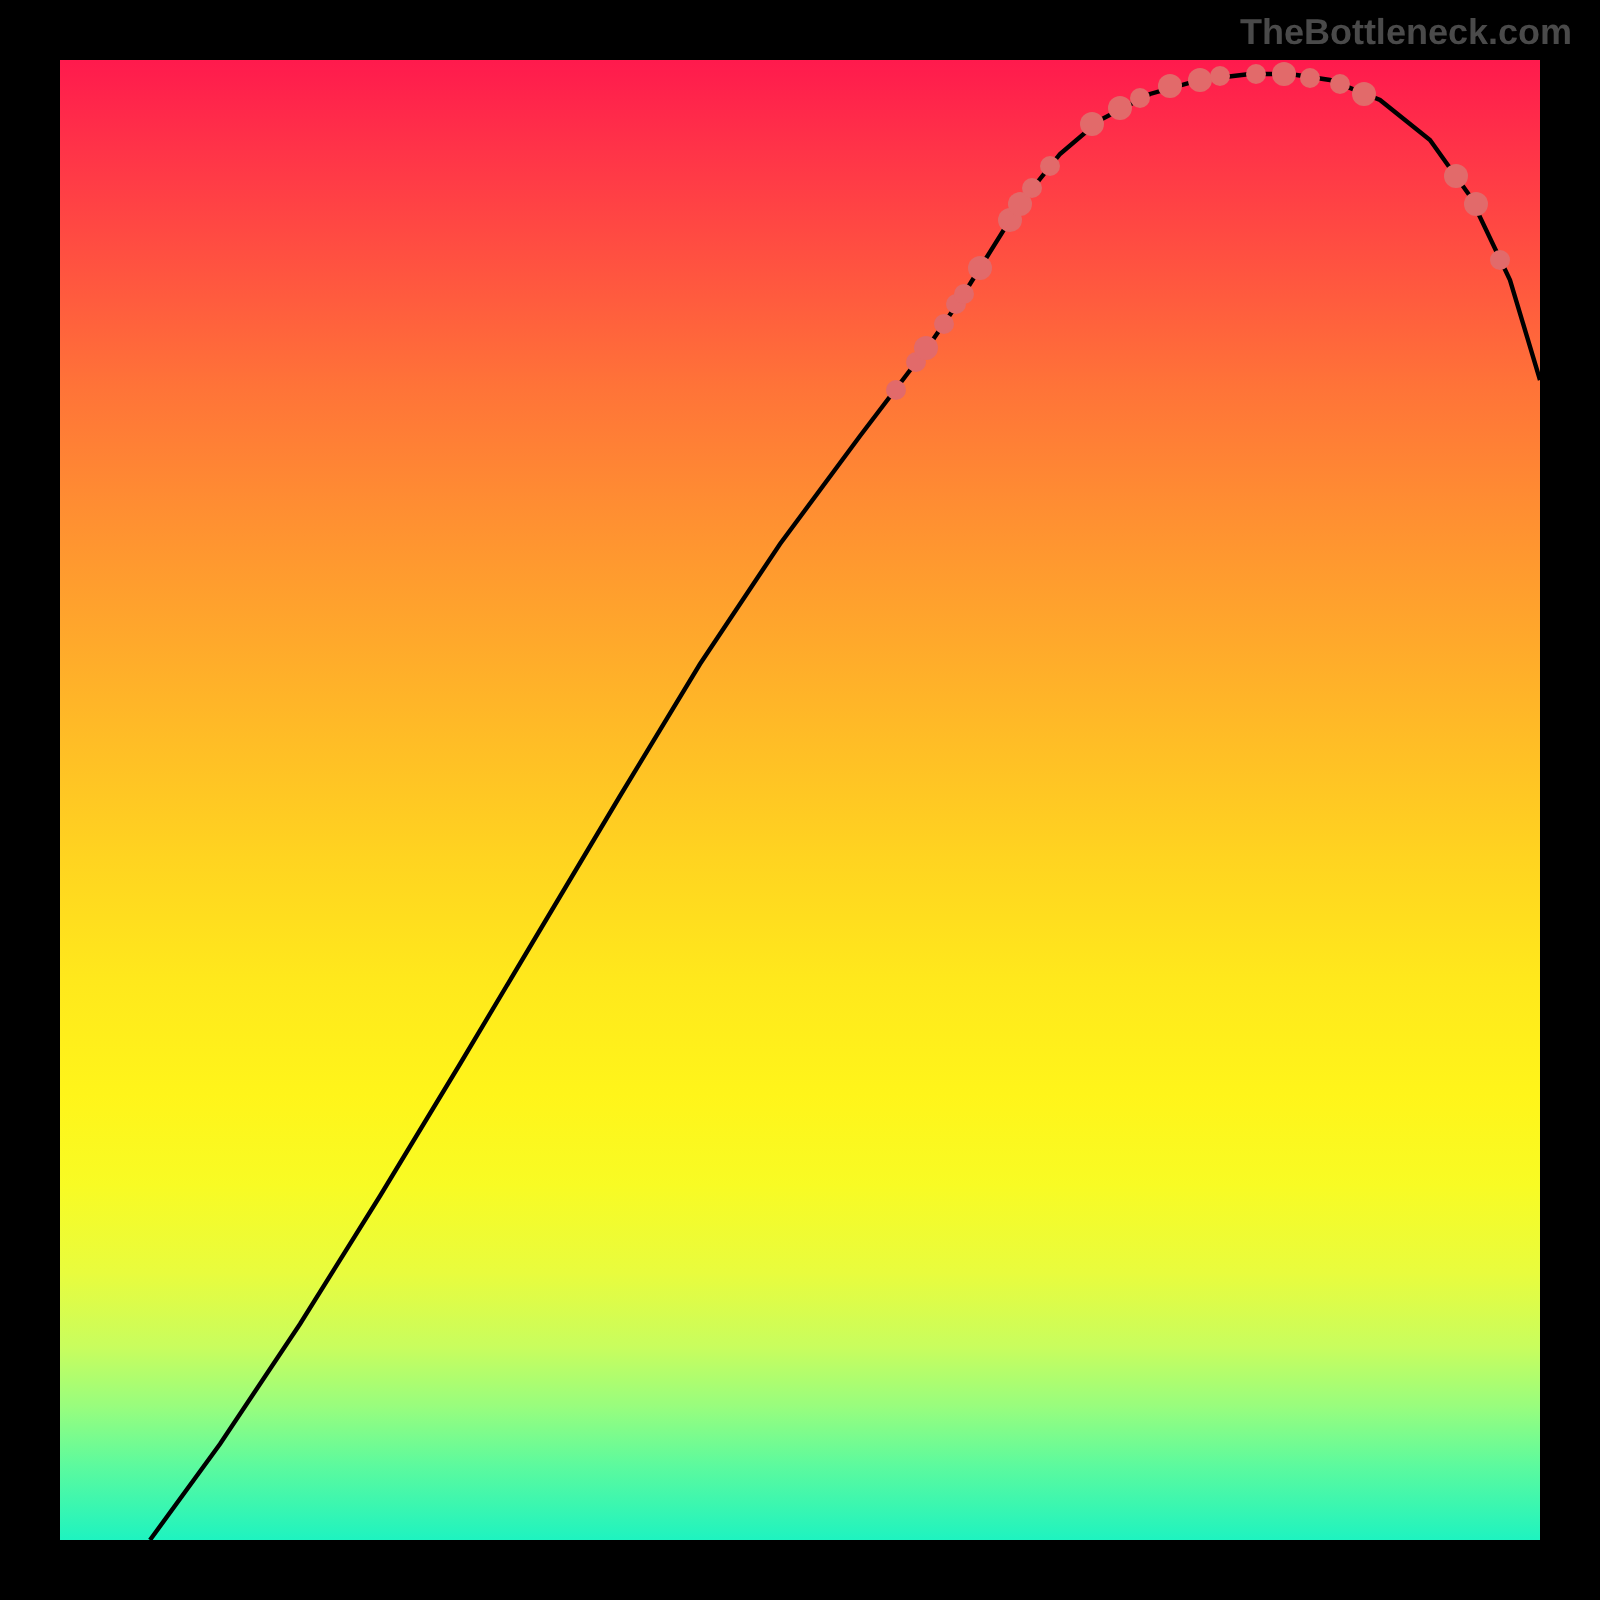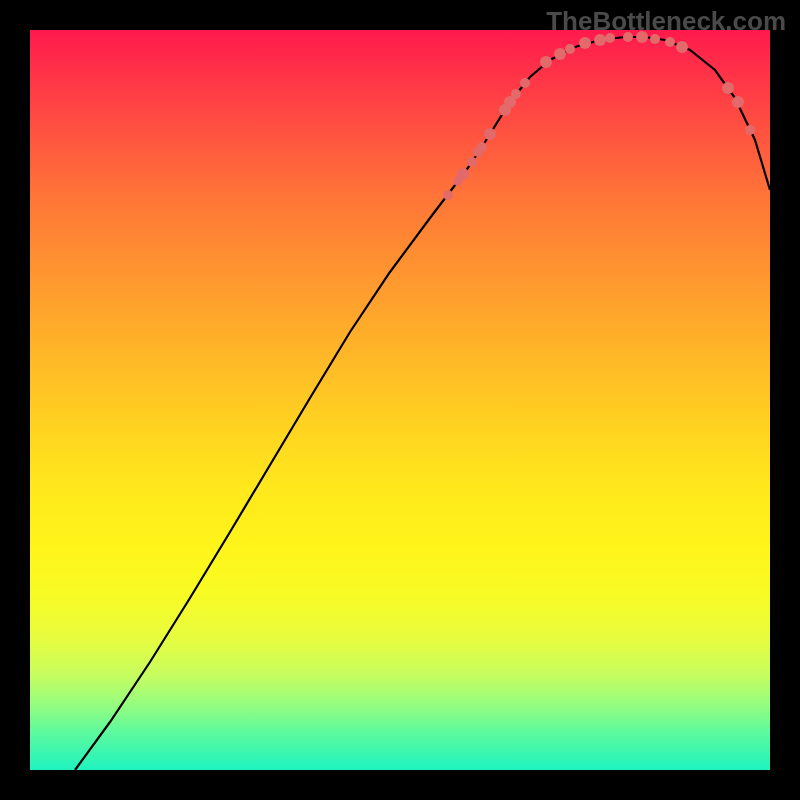--- a/index.html
+++ b/index.html
@@ -8,21 +8,21 @@
     height: 800px;
     background: #000;
     position: relative;
     font-family: Arial, sans-serif;
   }
   .watermark {
     position: absolute;
     top: 6px;
     right: 14px;
     color: #4a4a4a;
-    font-size: 26px;
+    font-size: 18px;
     font-weight: bold;
     z-index: 10;
   }
   .plot-area {
     position: absolute;
     top: 30px;
     left: 30px;
     width: 740px;
     height: 740px;
     background: linear-gradient(to bottom,

